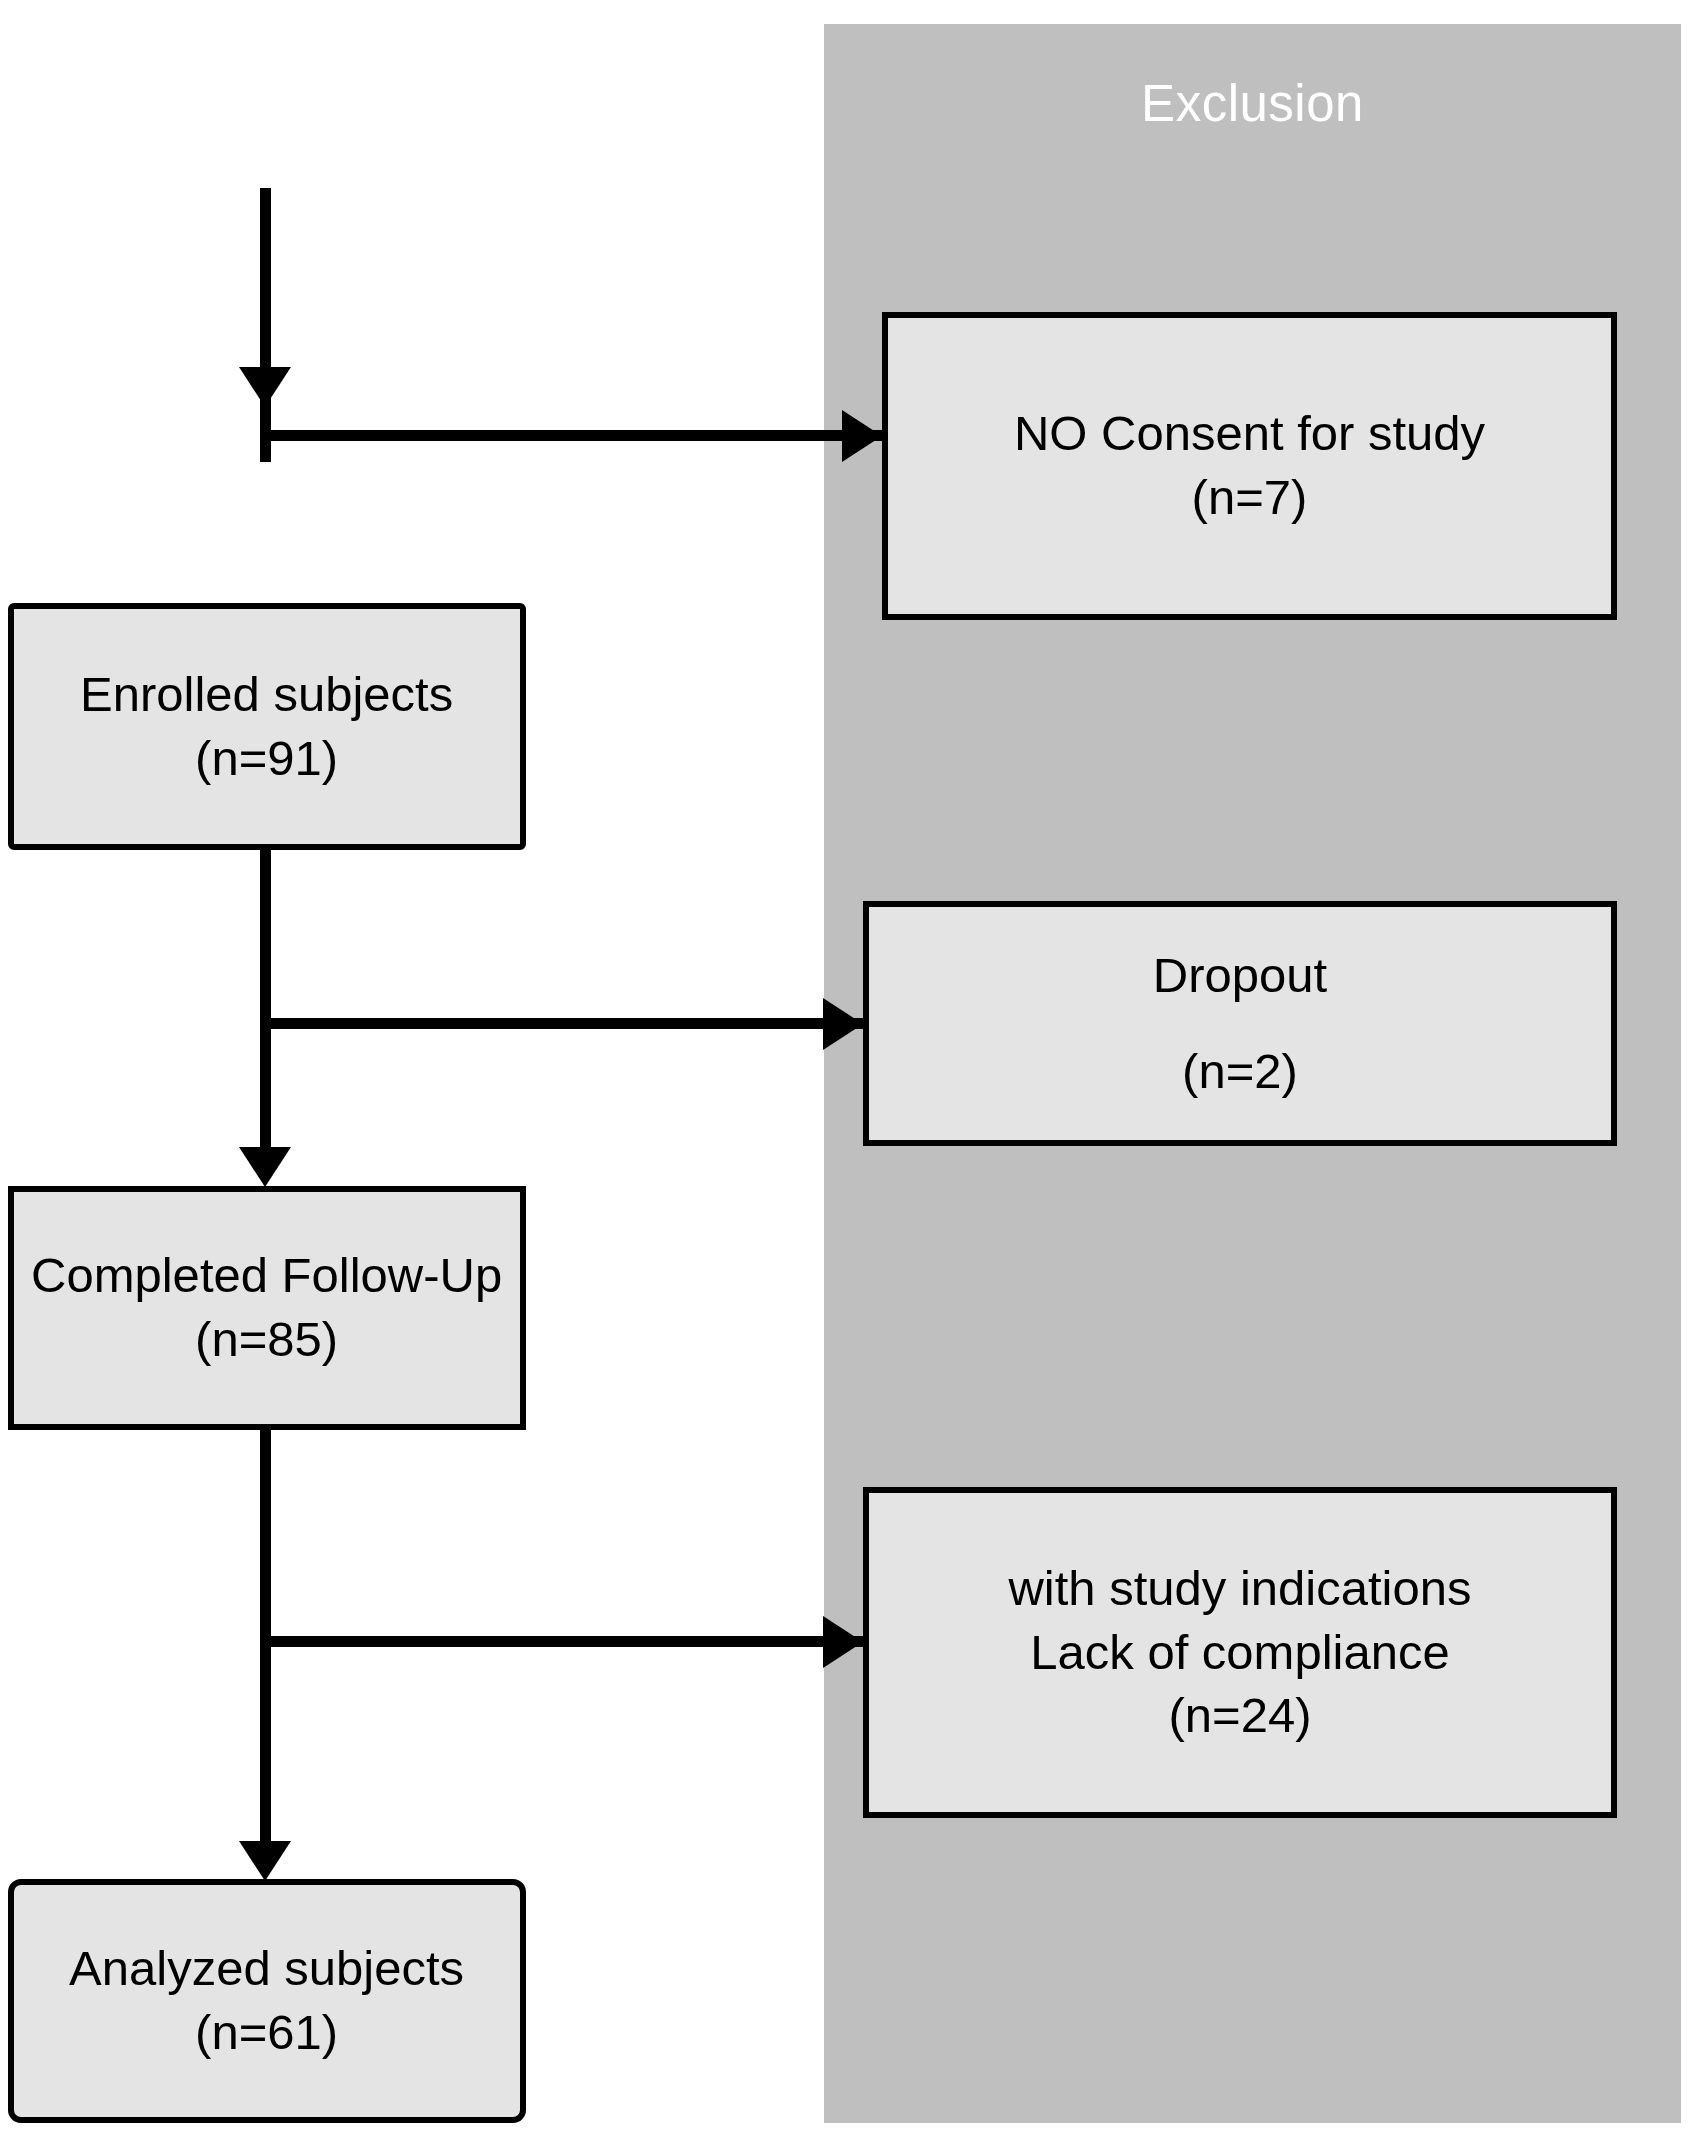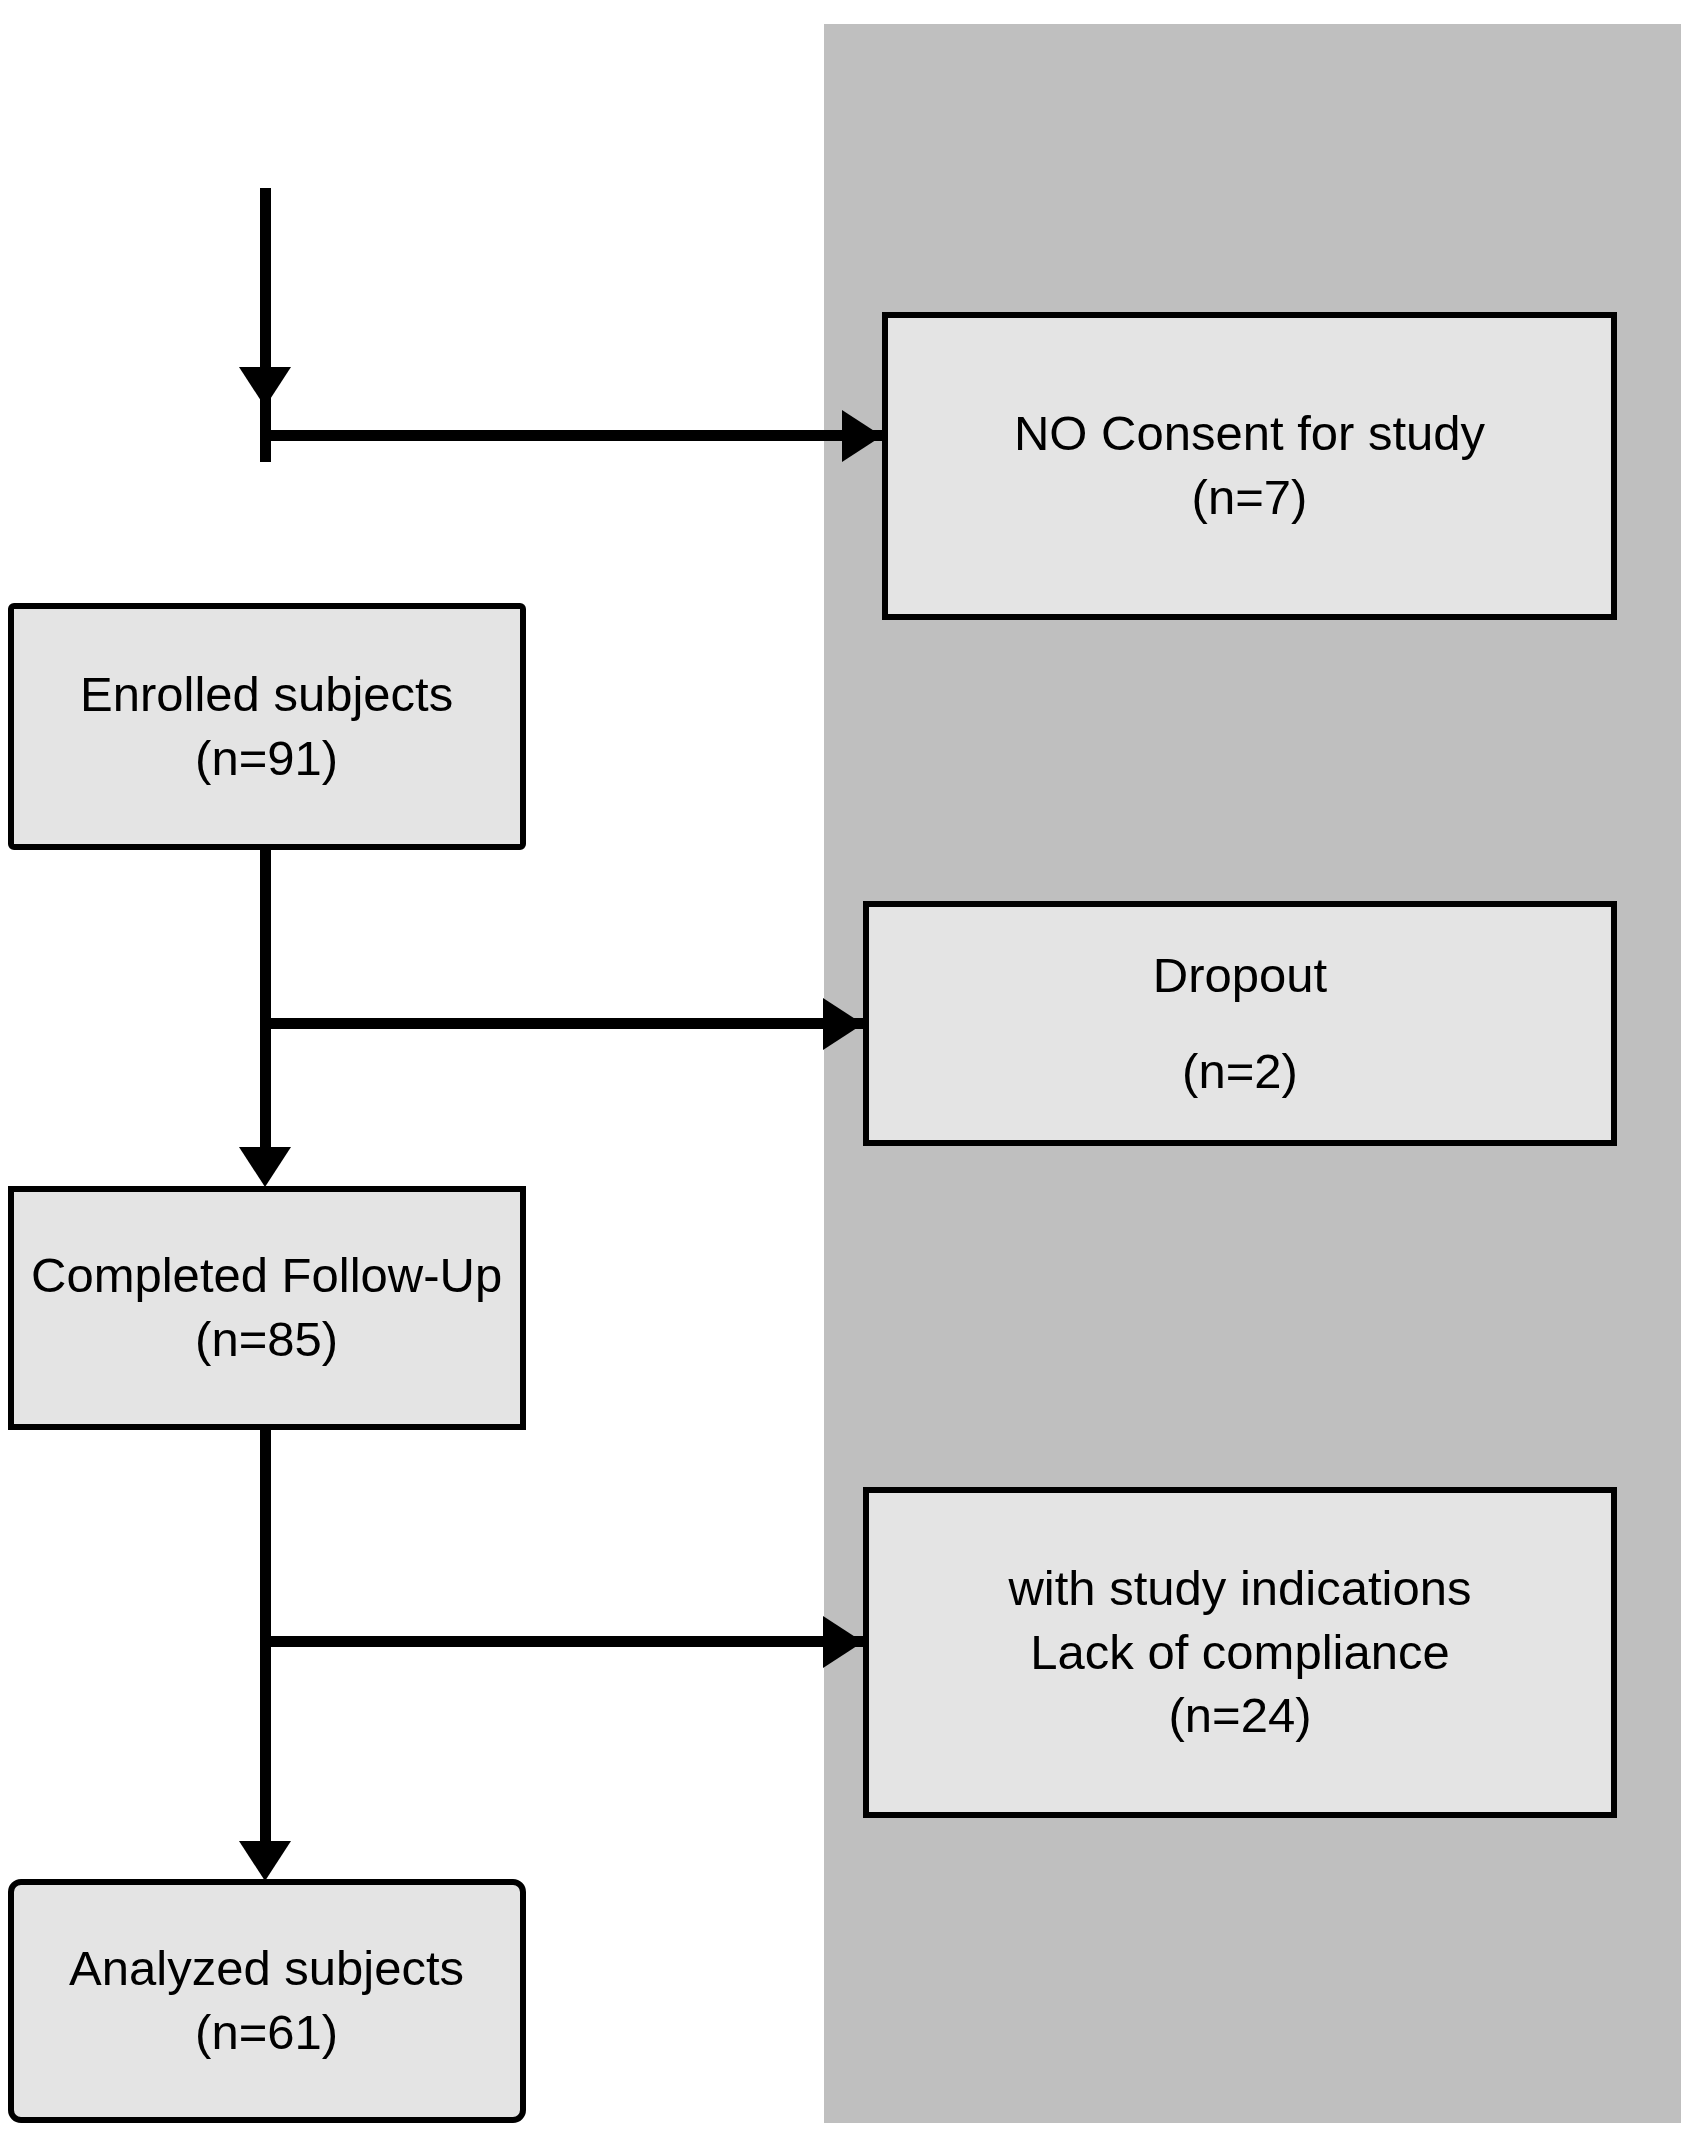--- a/index.html
+++ b/index.html
@@ -113,20 +113,21 @@
   #ar-1 { left: 842px; top: 410px; }
   #ar-2 { left: 823px; top: 998px; }
   #ar-3 { left: 823px; top: 1616px; }
 </style>
 </head>
 <body>
 
 <div id="canvas">
 
   <div class="exclusion-panel"></div>
+  <div class="exclusion-title">Exclusion</div>
 
   <div class="vline" id="v-1"></div>
   <div class="arrow-down" id="ah-1"></div>
   <div class="hline" id="h-1"></div>
   <div class="arrow-right" id="ar-1"></div>
 
   <div class="vline" id="v-2"></div>
   <div class="arrow-down" id="ah-2"></div>
   <div class="hline" id="h-2"></div>
   <div class="arrow-right" id="ar-2"></div>

